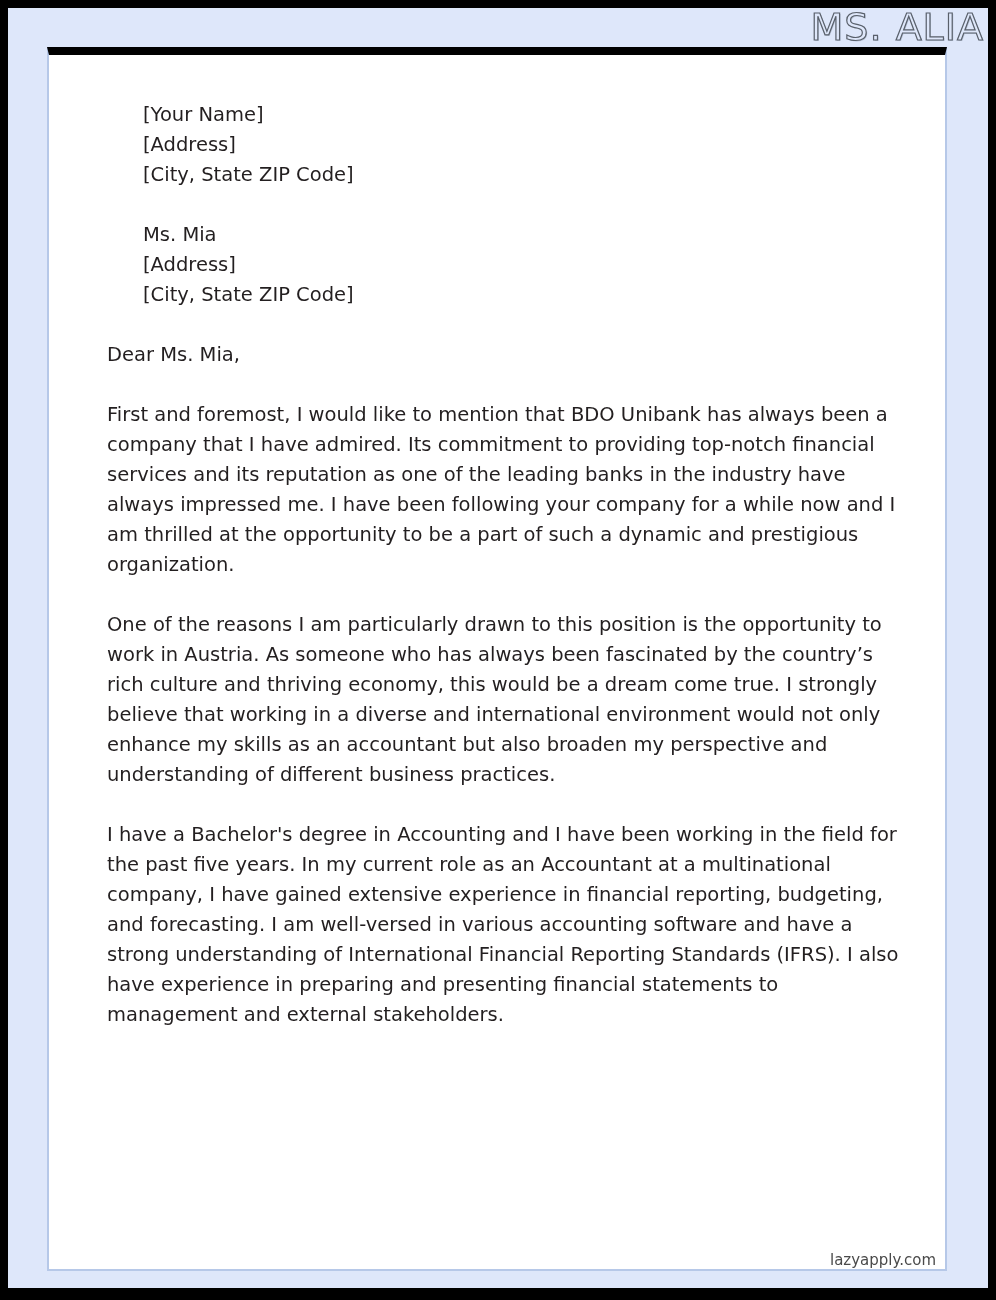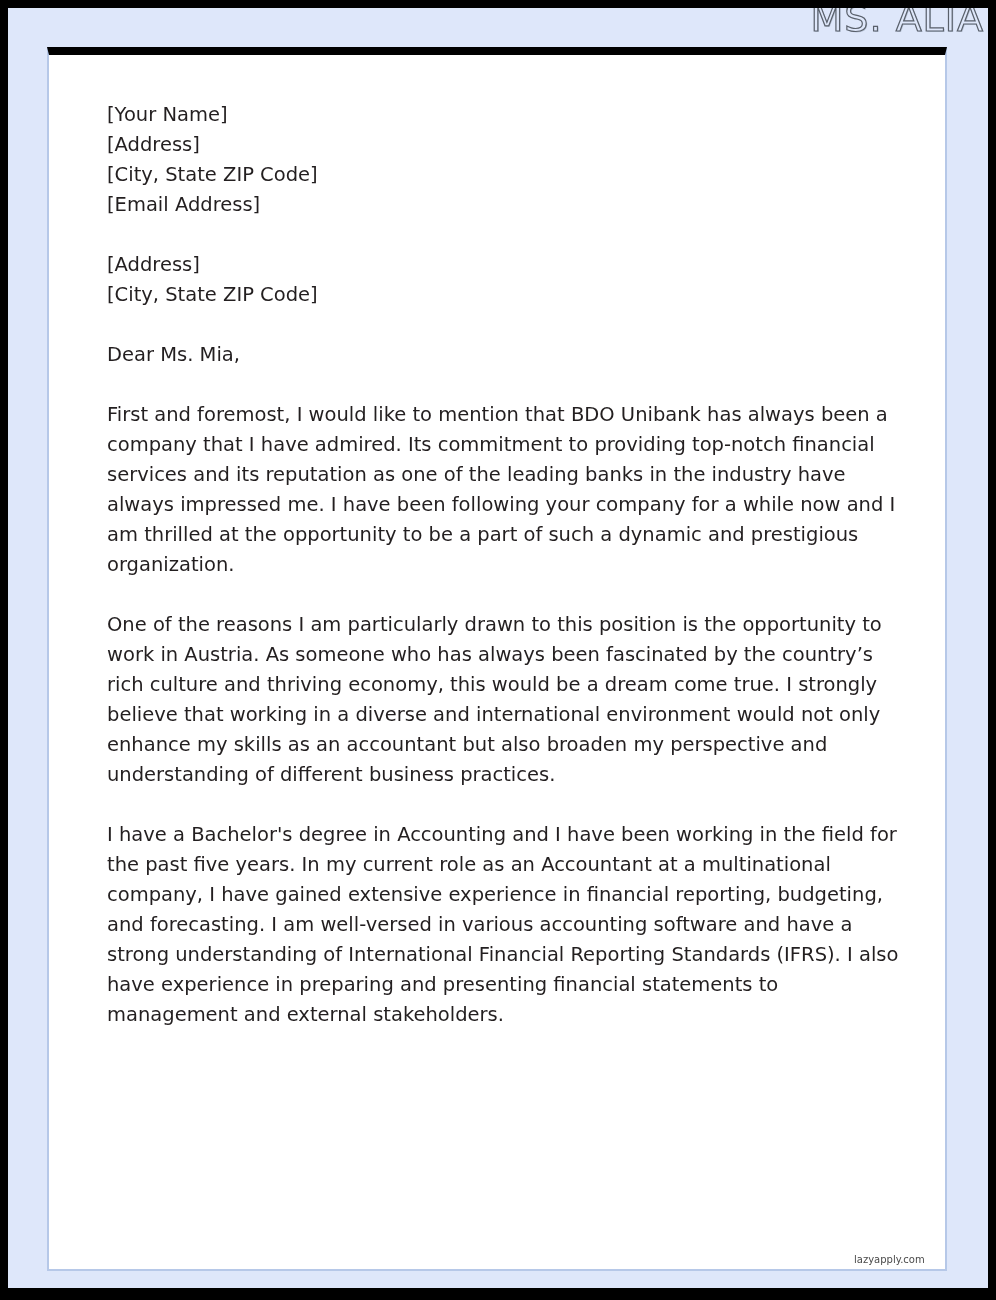--- a/index.html
+++ b/index.html
@@ -40,21 +40,21 @@
   }
   .doc-title {
     font-size: 38px;
     line-height: 38px;
     letter-spacing: 1px;
     font-weight: 400;
     color: #dee7fa;
     -webkit-text-stroke: 1.2px #59606b;
     text-shadow: 1px 1px 0 #b9c4d8;
     white-space: nowrap;
-    padding-bottom: 10px;
+    padding-bottom: 1px;
   }
 
   
   .letter-sheet {
     position: absolute;
     left: 39px;
     top: 39px;
     width: 900px;
     height: 1224px;
     background: #ffffff;
@@ -78,35 +78,36 @@
   }
   .block {
     margin: 0 0 30px 0;
   }
   .block:last-child {
     margin-bottom: 0;
   }
   .addr-line {
     display: block;
     white-space: pre;
+    margin-left: 36px;
   }
   .para {
     margin: 12px 0 30px 0;
     text-align: left;
   }
   .para:last-child {
     margin-bottom: 0;
   }
 
   
   .watermark {
     position: absolute;
-    left: 846px;
+    left: 822px;
     top: 1243px;
-    font-size: 10px;
+    font-size: 15px;
     line-height: 18px;
     color: #4a4a4a;
     white-space: nowrap;
   }
 </style>
 </head>
 <body>
 
 <div class="page-frame">
 
@@ -115,24 +116,24 @@
   </div>
 
   <div class="letter-sheet"></div>
 
   <div class="letter-body">
 
     <div class="block">
       <span class="addr-line">[Your Name]</span>
       <span class="addr-line">[Address]</span>
       <span class="addr-line">[City, State ZIP Code]</span>
-      <span class="addr-line">[Email Address]</span>
     </div>
 
     <div class="block">
+      <span class="addr-line">Ms. Mia</span>
       <span class="addr-line">[Address]</span>
       <span class="addr-line">[City, State ZIP Code]</span>
     </div>
 
     <p class="para">Dear Ms. Mia,</p>
 
     <p class="para">First and foremost, I would like to mention that BDO Unibank has always been a company that I have admired. Its commitment to providing top-notch financial services and its reputation as one of the leading banks in the industry have always impressed me. I have been following your company for a while now and I am thrilled at the opportunity to be a part of such a dynamic and prestigious organization.</p>
     <p class="para">One of the reasons I am particularly drawn to this position is the opportunity to work in Austria. As someone who has always been fascinated by the country’s rich culture and thriving economy, this would be a dream come true. I strongly believe that working in a diverse and international environment would not only enhance my skills as an accountant but also broaden my perspective and understanding of different business practices.</p>
     <p class="para">I have a Bachelor's degree in Accounting and I have been working in the field for the past five years. In my current role as an Accountant at a multinational company, I have gained extensive experience in financial reporting, budgeting, and forecasting. I am well-versed in various accounting software and have a strong understanding of International Financial Reporting Standards (IFRS). I also have experience in preparing and presenting financial statements to management and external stakeholders.</p>
 

